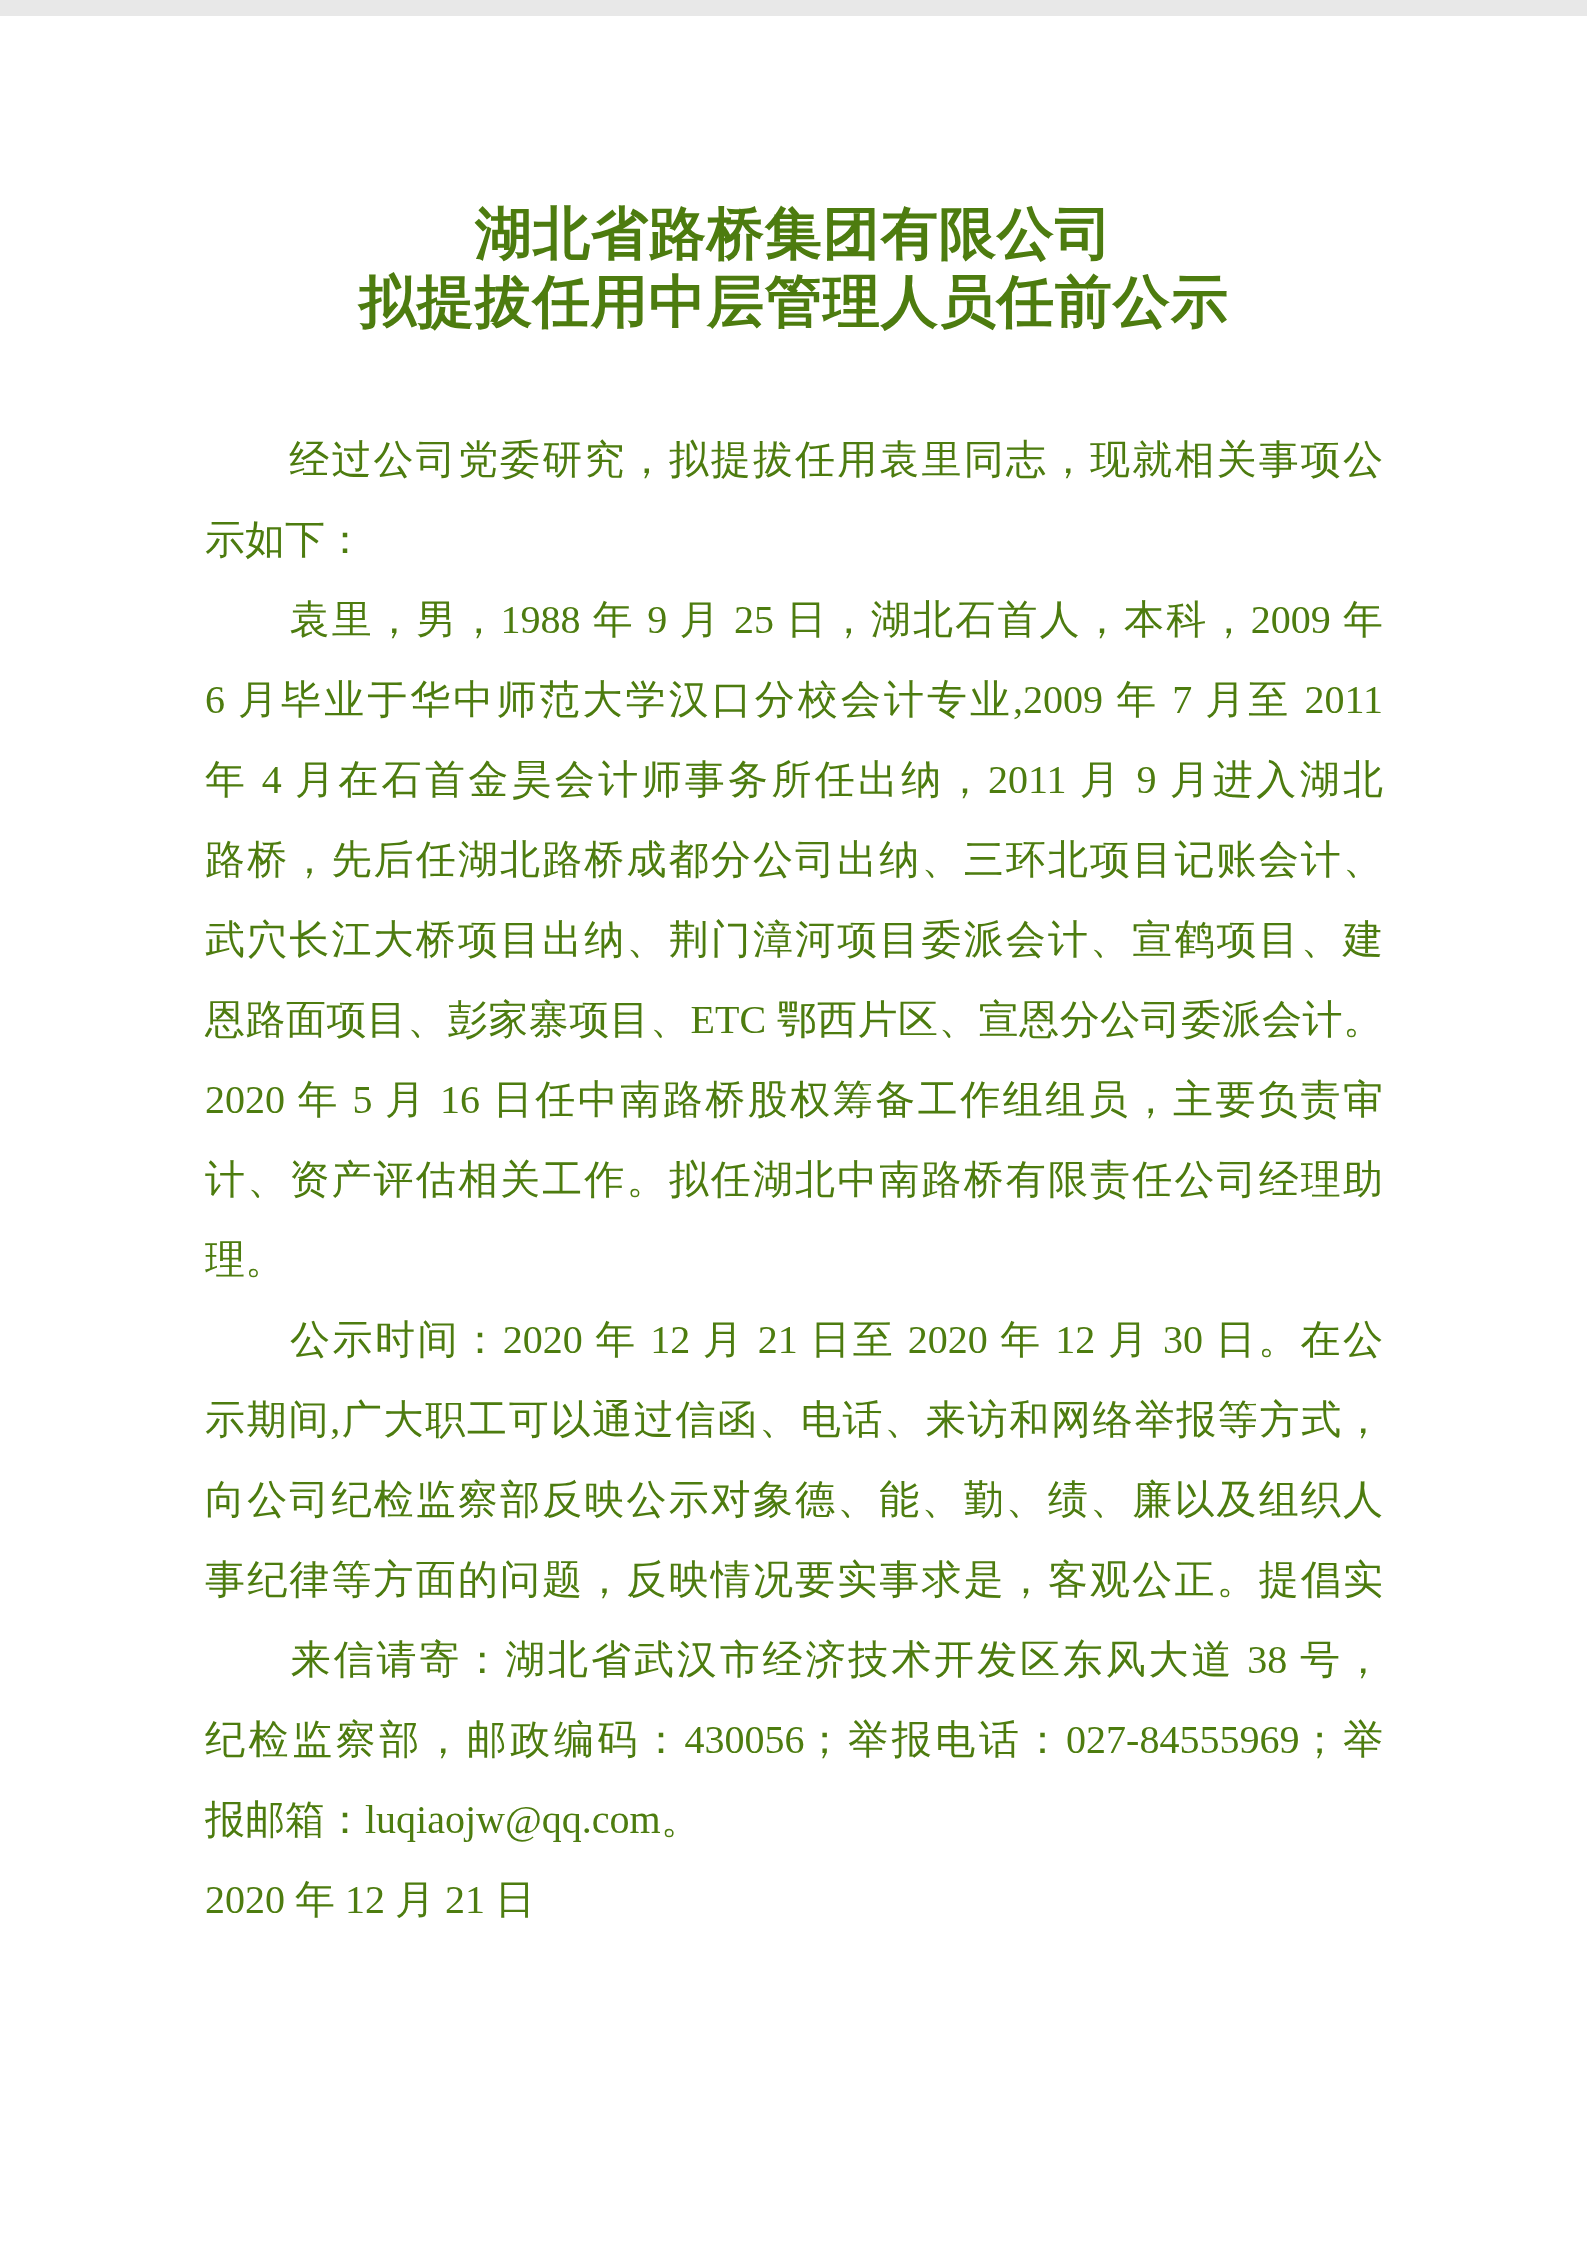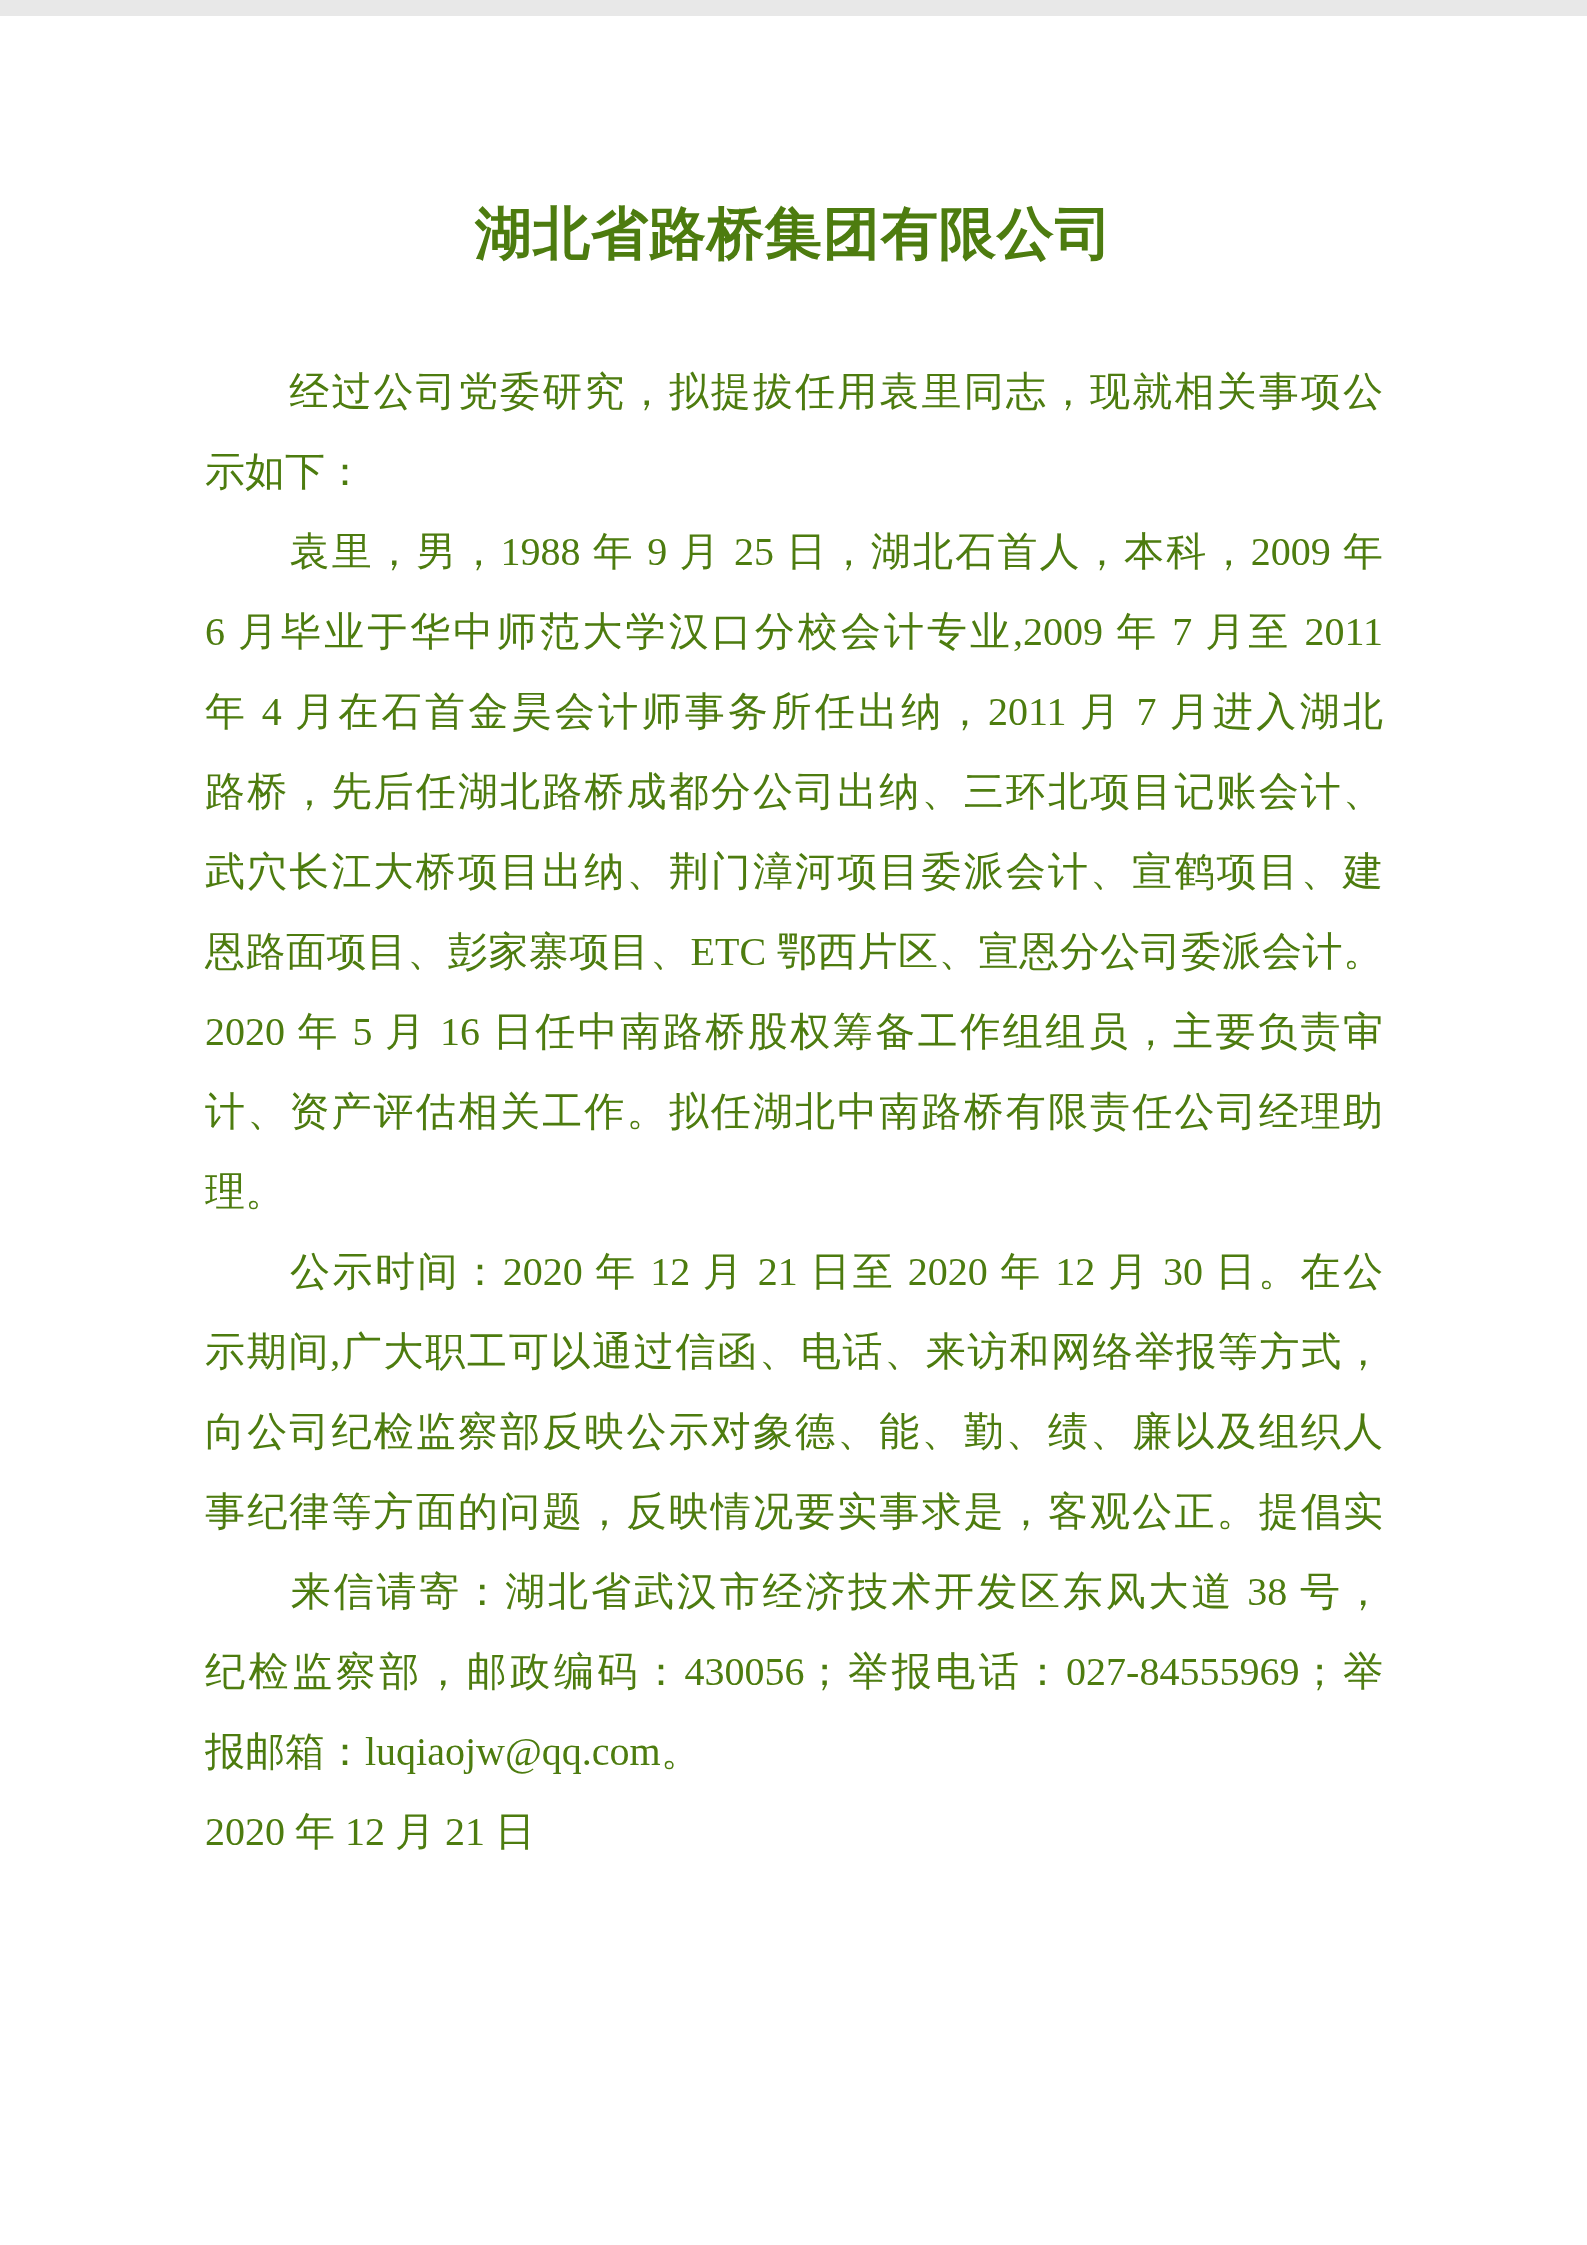--- a/index.html
+++ b/index.html
@@ -55,27 +55,28 @@
     padding-right: 10px;
   }
 </style>
 </head>
 <body>
 
 <div class="page">
   <div class="content">
     <h1 class="title">
       <div>湖北省路桥集团有限公司</div>
+      <div>拟提拔任用中层管理人员任前公示</div>
     </h1>
     <div class="doc-body" id="doc-body">
         <div class="line">　　经过公司党委研究，拟提拔任用袁里同志，现就相关事项公</div>
         <div class="line left">示如下：</div>
         <div class="line">　　袁里，男，1988 年 9 月 25 日，湖北石首人，本科，2009 年</div>
         <div class="line">6 月毕业于华中师范大学汉口分校会计专业,2009 年 7 月至 2011</div>
-        <div class="line">年 4 月在石首金昊会计师事务所任出纳，2011 月 7 月进入湖北</div>
+        <div class="line">年 4 月在石首金昊会计师事务所任出纳，2011 月 9 月进入湖北</div>
         <div class="line">路桥，先后任湖北路桥成都分公司出纳、三环北项目记账会计、</div>
         <div class="line">武穴长江大桥项目出纳、荆门漳河项目委派会计、宣鹤项目、建</div>
         <div class="line">恩路面项目、彭家寨项目、ETC 鄂西片区、宣恩分公司委派会计。</div>
         <div class="line">2020 年 5 月 16 日任中南路桥股权筹备工作组组员，主要负责审</div>
         <div class="line">计、资产评估相关工作。拟任湖北中南路桥有限责任公司经理助</div>
         <div class="line left">理。</div>
         <div class="line">　　公示时间：2020 年 12 月 21 日至 2020 年 12 月 30 日。在公</div>
         <div class="line">示期间,广大职工可以通过信函、电话、来访和网络举报等方式，</div>
         <div class="line">向公司纪检监察部反映公示对象德、能、勤、绩、廉以及组织人</div>
         <div class="line">事纪律等方面的问题，反映情况要实事求是，客观公正。提倡实</div>

